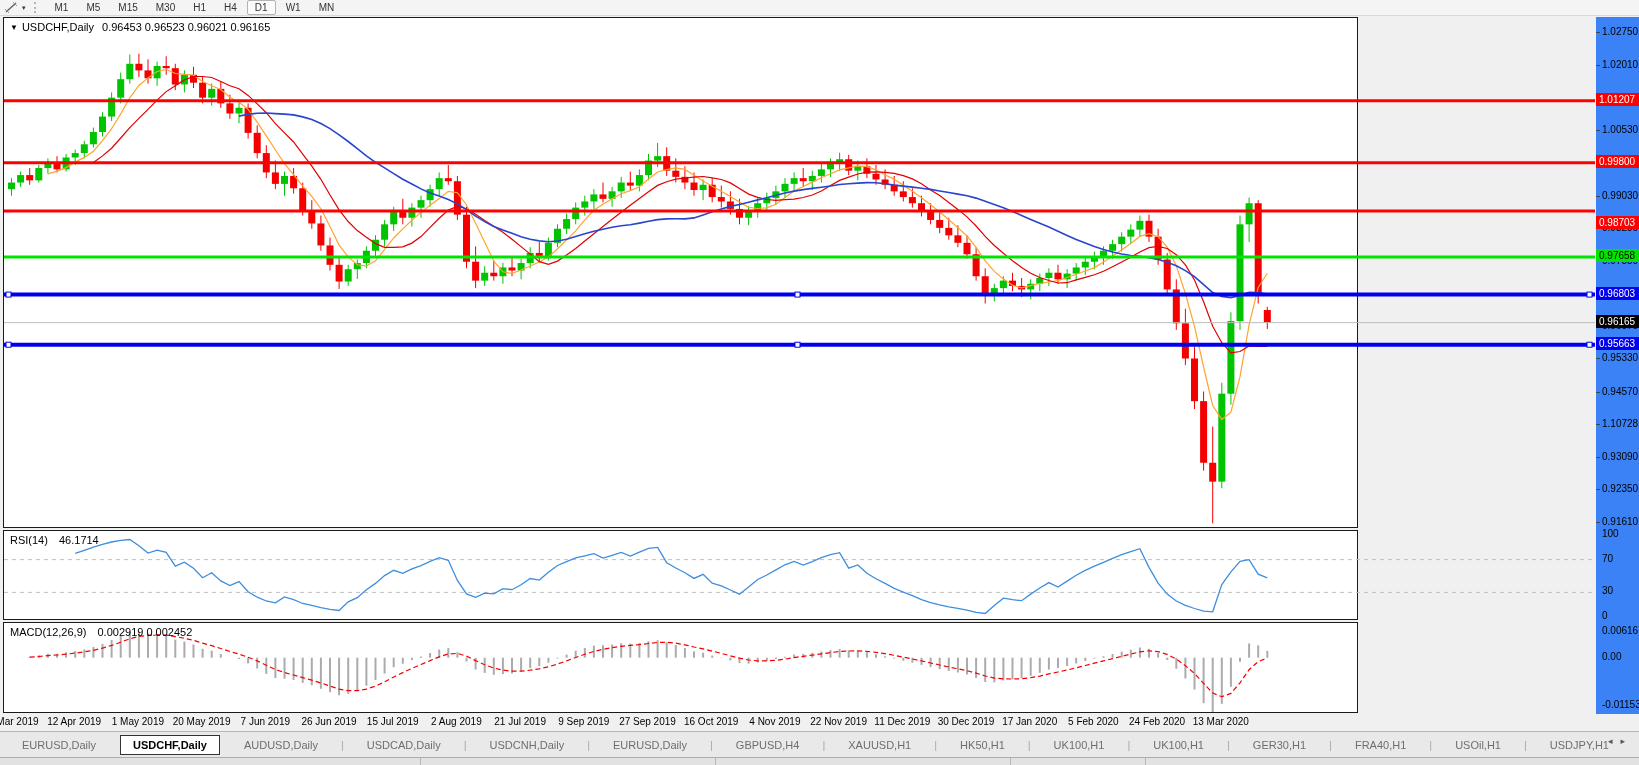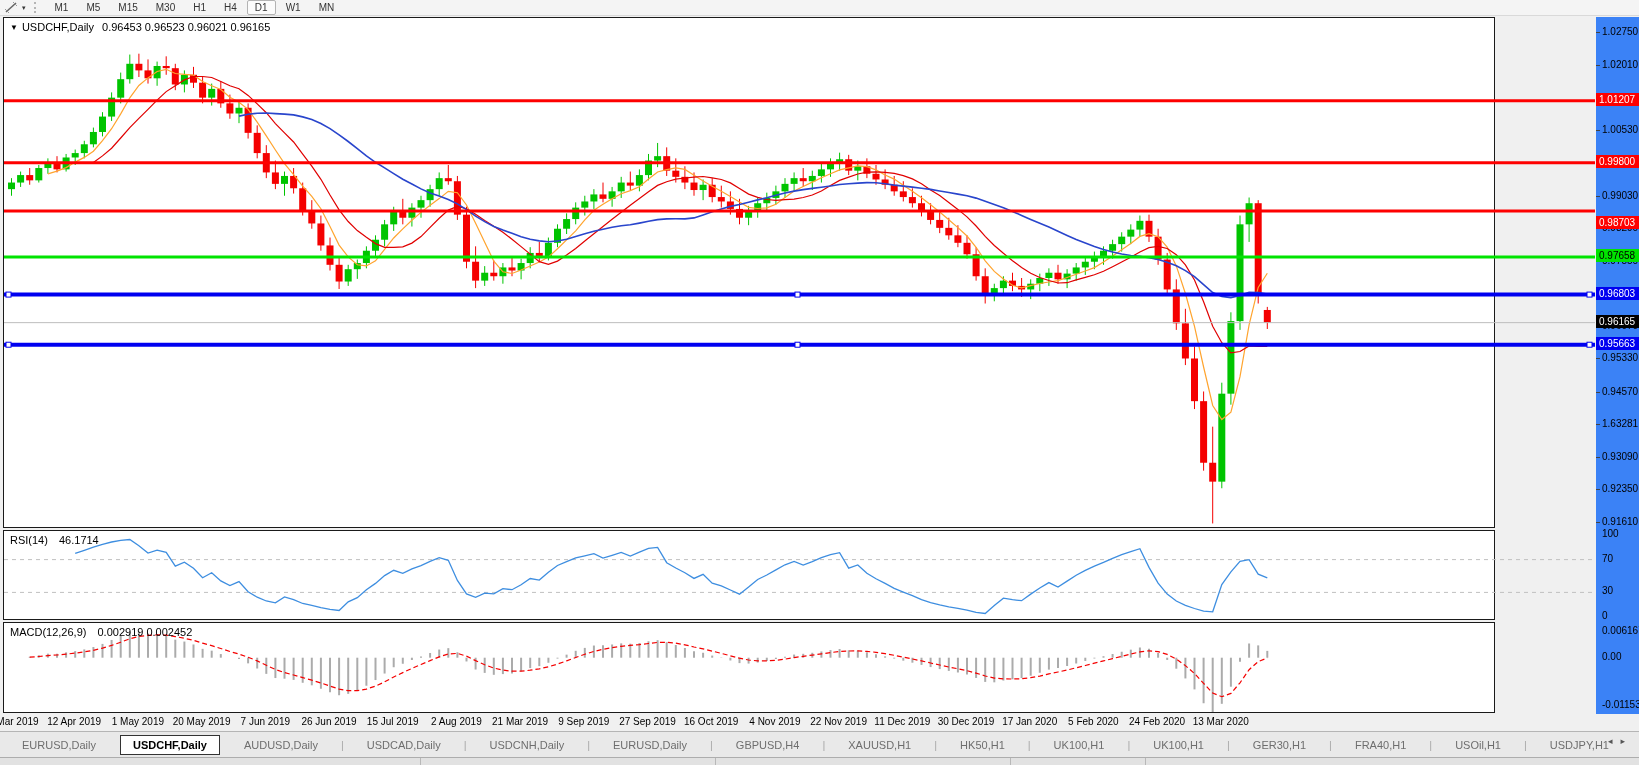--- a/index.html
+++ b/index.html
@@ -8,21 +8,21 @@
   
   #toolbar{position:absolute;left:0;top:0;width:1639px;height:15px;background:#f4f4f4;
     border-bottom:1px solid #d9d9d9;display:flex;align-items:center;font-size:10px;color:#222;}
   .tool-icon{width:18px;height:13px;margin-left:3px;display:inline-block;}
   .caret{font-size:7px;color:#333;margin:0 3px 0 1px;}
   .grip{width:5px;height:11px;margin:0 5px;border-left:2px dotted #b5b5b5;}
   .tfbtn{padding:1px 7px;margin:0 1px;border:1px solid transparent;border-radius:2px;cursor:default;
     line-height:11px;color:#333;}
   .tfbtn.active{background:#fbfbfb;border:1px solid #b3b3b3;}
   
-  .panel{position:absolute;left:3px;width:1492px;background:#fff;border:1px solid #1a1a1a;box-sizing:border-box;}
+  .panel{position:absolute;left:3px;width:1355px;background:#fff;border:1px solid #1a1a1a;box-sizing:border-box;}
   #main-panel{top:17px;height:511px;}
   #rsi-panel{top:530px;height:90px;}
   #macd-panel{top:622px;height:91px;}
   .panel svg{position:absolute;left:0;top:0;}
   .panel-label{position:absolute;left:6px;top:3px;font-size:11px;color:#000;z-index:5;white-space:nowrap;}
   .panel-label .tri{font-size:8px;vertical-align:1px;margin-right:4px;}
   .panel-label .vals{margin-left:8px;}
   
   #price-axis{position:absolute;left:1596px;top:17px;width:43px;height:697px;background:#3b82f6;}
   .ytick{position:absolute;left:6px;font-size:10px;color:#000;line-height:10px;white-space:nowrap;}
@@ -537,21 +537,21 @@
       <div class="ytick" style="top: 206.176px;">0.98290</div>
       <div class="ytickdash" style="top: 243.725px;"></div>
       <div class="ytick" style="top: 238.725px;">0.97550</div>
       <div class="ytickdash" style="top: 308.824px;"></div>
       <div class="ytick" style="top: 303.824px;">0.96070</div>
       <div class="ytickdash" style="top: 341.373px;"></div>
       <div class="ytick" style="top: 336.373px;">0.95330</div>
       <div class="ytickdash" style="top: 374.802px;"></div>
       <div class="ytick" style="top: 369.802px;">0.94570</div>
       <div class="ytickdash" style="top: 407.352px;"></div>
-      <div class="ytick" style="top: 402.352px;">1.63281</div>
+      <div class="ytick" style="top: 402.352px;">1.10728</div>
       <div class="ytickdash" style="top: 439.901px;"></div>
       <div class="ytick" style="top: 434.901px;">0.93090</div>
       <div class="ytickdash" style="top: 472.45px;"></div>
       <div class="ytick" style="top: 467.45px;">0.92350</div>
       <div class="ytickdash" style="top: 505px;"></div>
       <div class="ytick" style="top: 500px;">0.91610</div>
       <div class="plabel" style="top: 76.3698px; background: rgb(254, 0, 0); color: rgb(255, 255, 255);">1.01207</div>
       <div class="plabel" style="top: 138.258px; background: rgb(254, 0, 0); color: rgb(255, 255, 255);">0.99800</div>
       <div class="plabel" style="top: 186.51px; background: rgb(254, 0, 0); color: rgb(255, 255, 255); margin-top: 12px;">0.98703</div>
       <div class="plabel" style="top: 232.475px; background: rgb(0, 228, 0); color: rgb(0, 0, 0);">0.97658</div>
@@ -568,21 +568,21 @@
     </div>
   <div id="time-axis">
       <div class="xtick" style="left: 7.5px;">25 Mar 2019</div>
       <div class="xtick" style="left: 71.2px;">12 Apr 2019</div>
       <div class="xtick" style="left: 134.9px;">1 May 2019</div>
       <div class="xtick" style="left: 198.6px;">20 May 2019</div>
       <div class="xtick" style="left: 262.3px;">7 Jun 2019</div>
       <div class="xtick" style="left: 326px;">26 Jun 2019</div>
       <div class="xtick" style="left: 389.7px;">15 Jul 2019</div>
       <div class="xtick" style="left: 453.4px;">2 Aug 2019</div>
-      <div class="xtick" style="left: 517.1px;">21 Mar 2019</div>
+      <div class="xtick" style="left: 517.1px;">21 Jul 2019</div>
       <div class="xtick" style="left: 580.8px;">9 Sep 2019</div>
       <div class="xtick" style="left: 644.5px;">27 Sep 2019</div>
       <div class="xtick" style="left: 708.2px;">16 Oct 2019</div>
       <div class="xtick" style="left: 771.9px;">4 Nov 2019</div>
       <div class="xtick" style="left: 835.6px;">22 Nov 2019</div>
       <div class="xtick" style="left: 899.3px;">11 Dec 2019</div>
       <div class="xtick" style="left: 963px;">30 Dec 2019</div>
       <div class="xtick" style="left: 1026.7px;">17 Jan 2020</div>
       <div class="xtick" style="left: 1090.4px;">5 Feb 2020</div>
       <div class="xtick" style="left: 1154.1px;">24 Feb 2020</div>

